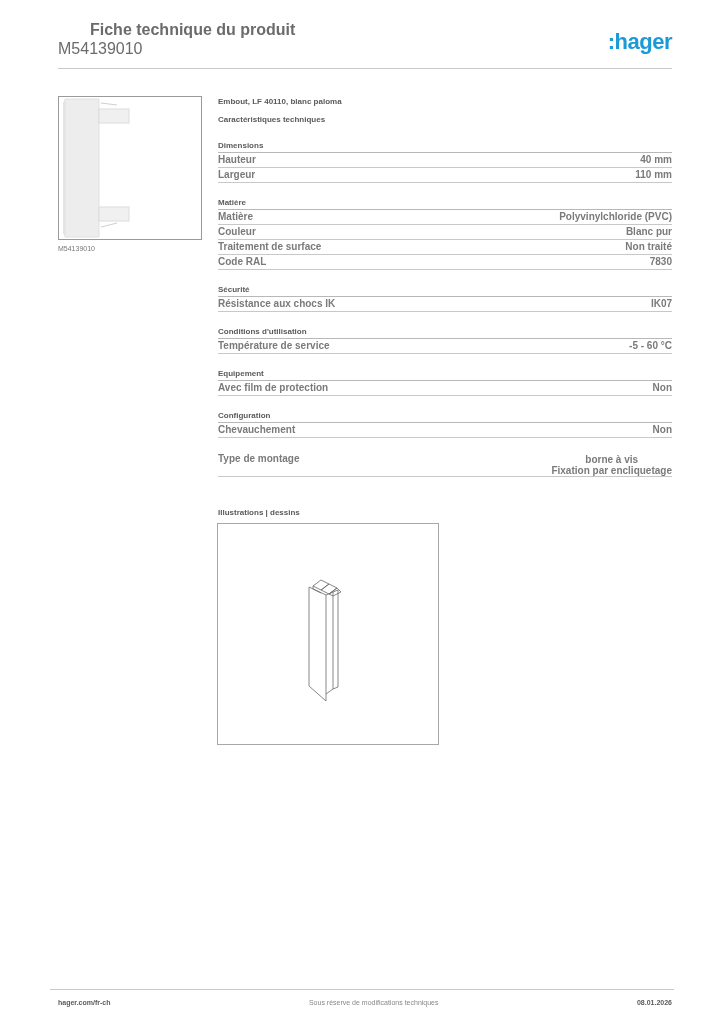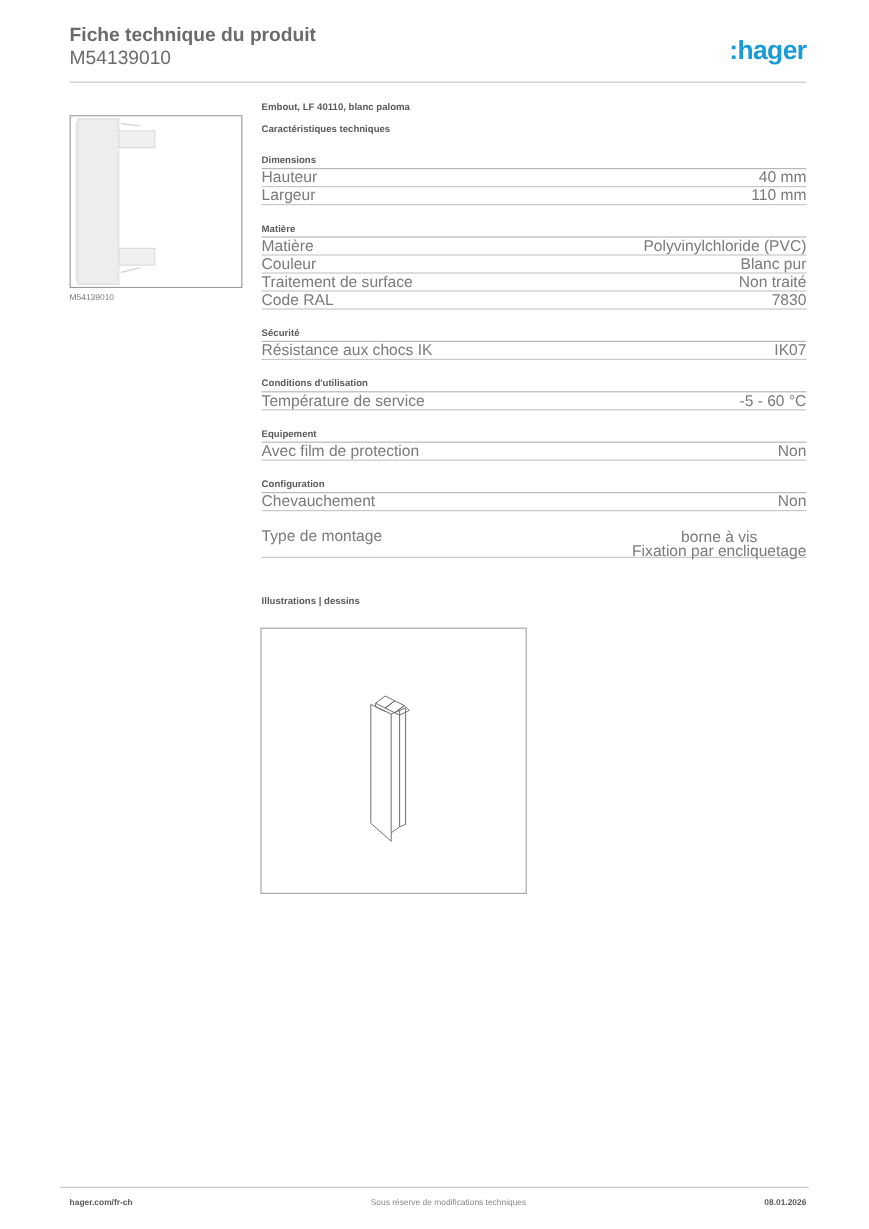--- a/index.html
+++ b/index.html
@@ -1,35 +1,35 @@
 <!DOCTYPE html>
 <html><head>
 <meta charset="utf-8">
 <style>
   * { margin: 0; padding: 0; box-sizing: border-box; }
   html, body { width: 724px; height: 1024px; background: #ffffff; overflow: hidden; }
   body { position: relative; font-family: "Liberation Sans", sans-serif; color: #5a5a5a; }
 
   .header { position: absolute; left: 58px; top: 20px; width: 614px; }
-  .doc-title { font-size: 16px; font-weight: bold; color: #6b6b6b; line-height: 19px; }
+  .doc-title { font-size: 16px; font-weight: bold; color: #6b6b6b; line-height: 19px; margin-left: 32px; }
   .doc-ref { font-size: 16px; color: #6b6b6b; line-height: 19px; }
   .logo { position: absolute; right: 0; top: 9px; font-size: 22px; font-weight: bold; color: #1a9bd7; letter-spacing: -0.5px; text-align: center; }
   .header-rule { position: absolute; left: 58px; top: 68px; width: 614px; height: 1px; background: #c8c8c8; }
 
   .thumb { position: absolute; left: 58px; top: 96px; width: 144px; height: 144px; border: 1px solid #9a9a9a; background: #fff; }
   .thumb-caption { position: absolute; left: 58px; top: 245px; font-size: 7px; color: #777; }
 
-  .content { position: absolute; left: 218px; top: 84px; width: 454px; }
+  .content { position: absolute; left: 218px; top: 96px; width: 454px; }
   .product-name { font-size: 8px; font-weight: bold; color: #5a5a5a; height: 12px; line-height: 12px; }
   .section-title { font-size: 8px; font-weight: bold; color: #5a5a5a; margin-top: 6px; height: 12px; line-height: 12px; }
 
   .group { margin-top: 14px; }
   .group:first-of-type { margin-top: 12px; }
   .group-title { font-size: 8px; font-weight: bold; color: #5a5a5a; height: 13px; line-height: 12px; border-bottom: 1px solid #b8b8b8; }
-  .row { display: flex; justify-content: space-between; font-size: 13px; color: #7a7a7a; min-height: 14.5px; line-height: 14px; border-bottom: 1px solid #c8c8c8; }
+  .row { display: flex; justify-content: space-between; font-size: 10px; color: #7a7a7a; min-height: 14.5px; line-height: 14px; border-bottom: 1px solid #c8c8c8; font-weight: bold; }
   .row .val { text-align: center; }
   .row.tall { min-height: 25px; }
   .row.tall .val { line-height: 11px; padding-top: 2px; }
 
   .illus-title { font-size: 8px; font-weight: bold; color: #5a5a5a; margin-top: 30px; height: 12px; line-height: 12px; }
   .illus-box { position: absolute; left: 217px; top: 523px; width: 222px; height: 222px; border: 1px solid #a8a8a8; background: #fff; }
 
   .footer-rule { position: absolute; left: 50px; top: 989px; width: 624px; height: 1px; background: #c8c8c8; }
   .footer { position: absolute; left: 58px; top: 999px; width: 614px; font-size: 7px; display: flex; justify-content: space-between; color: #5a5a5a; }
   .footer .left, .footer .right { font-weight: bold; }

